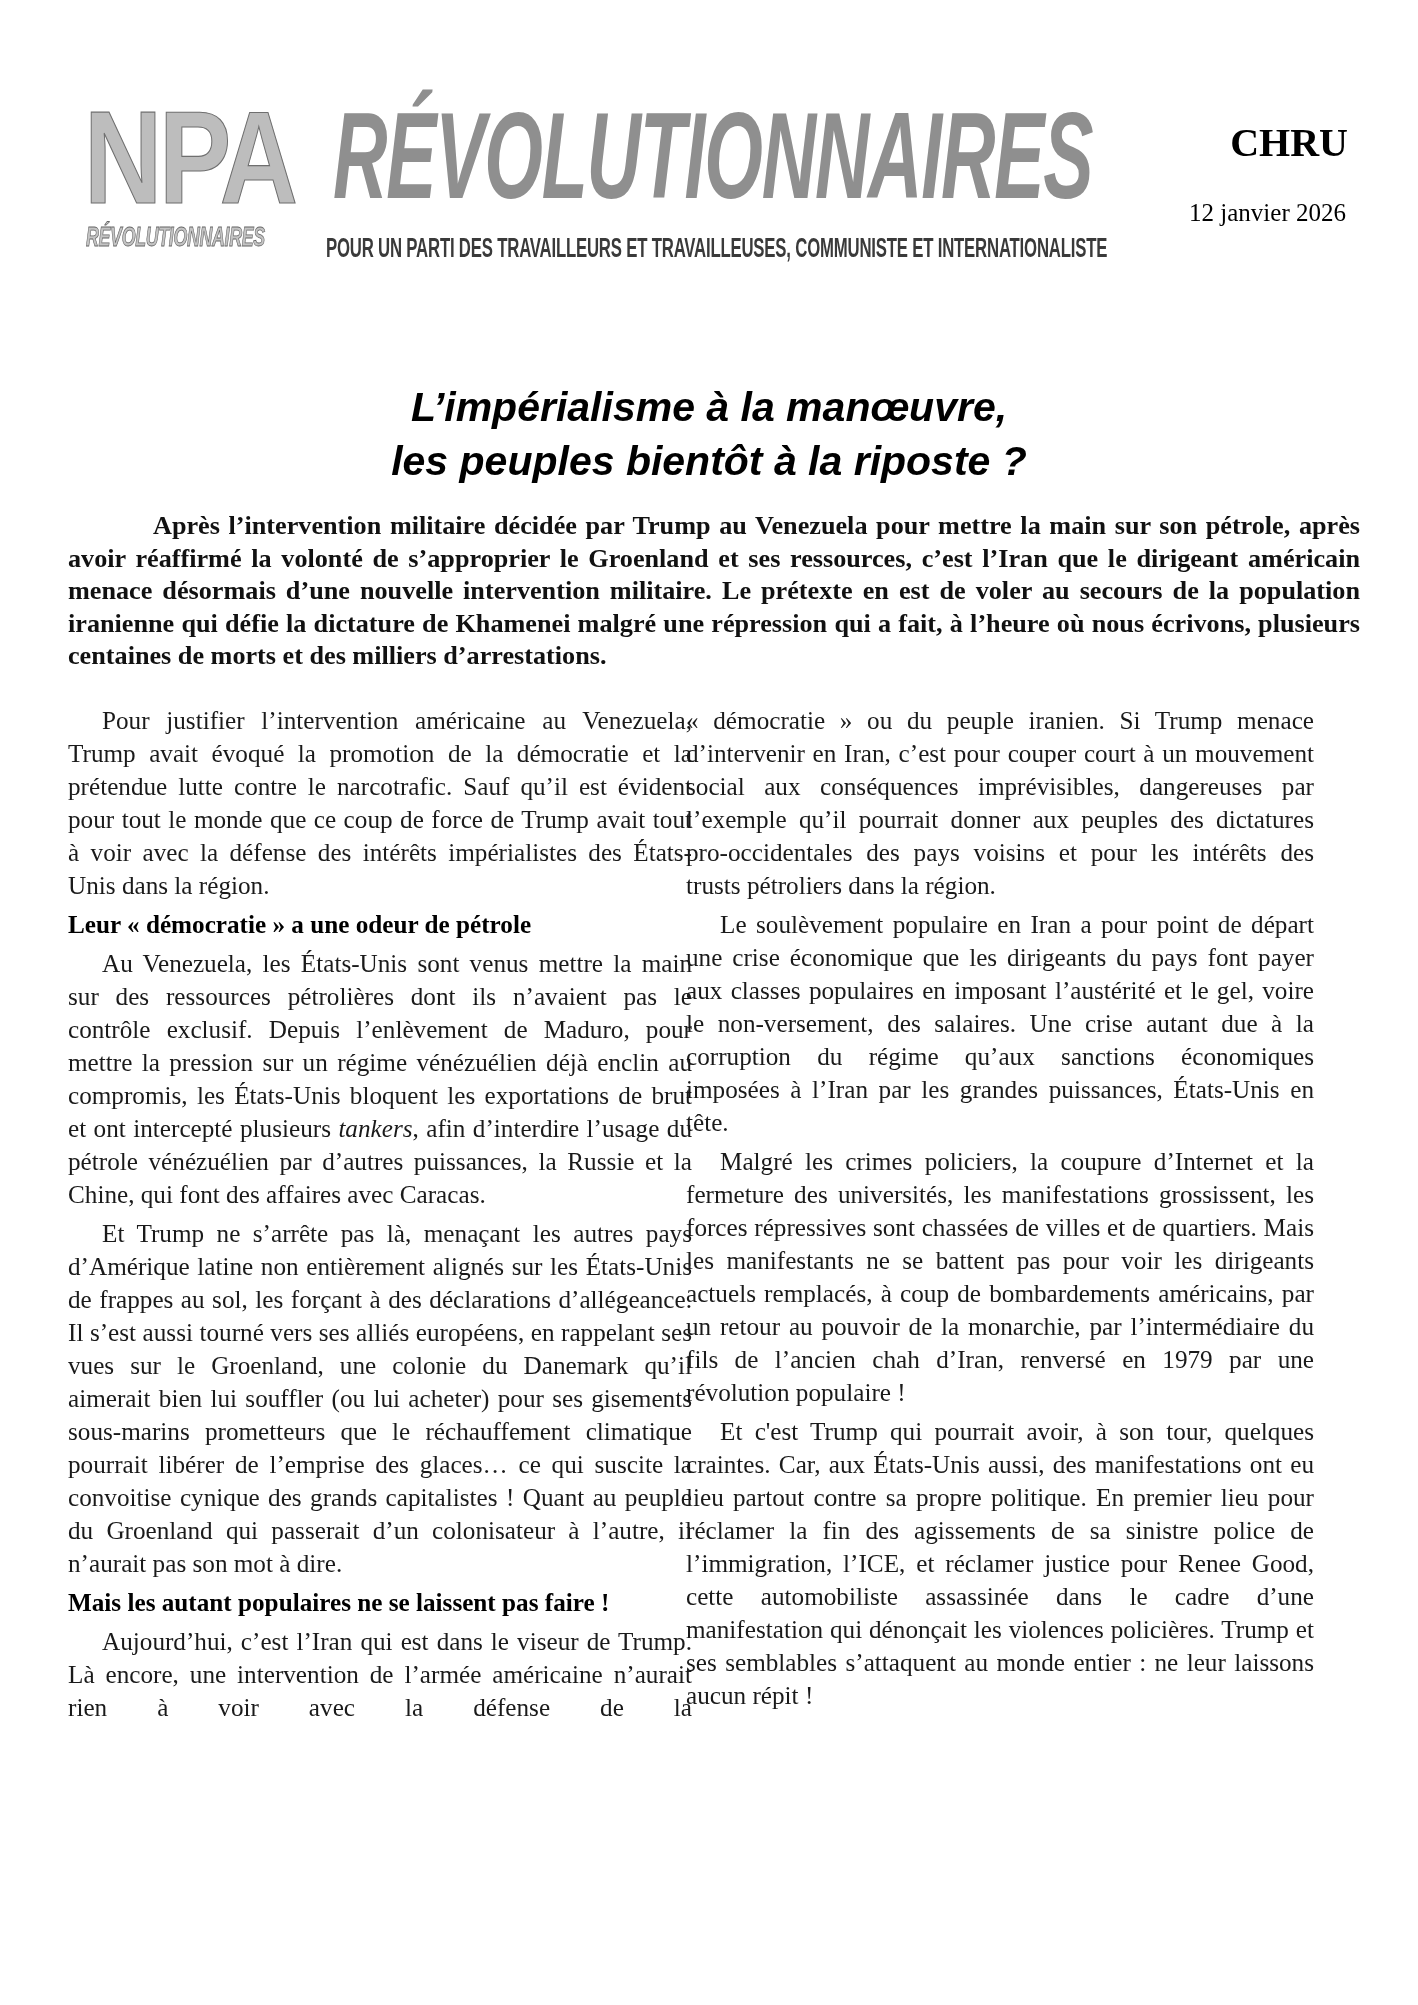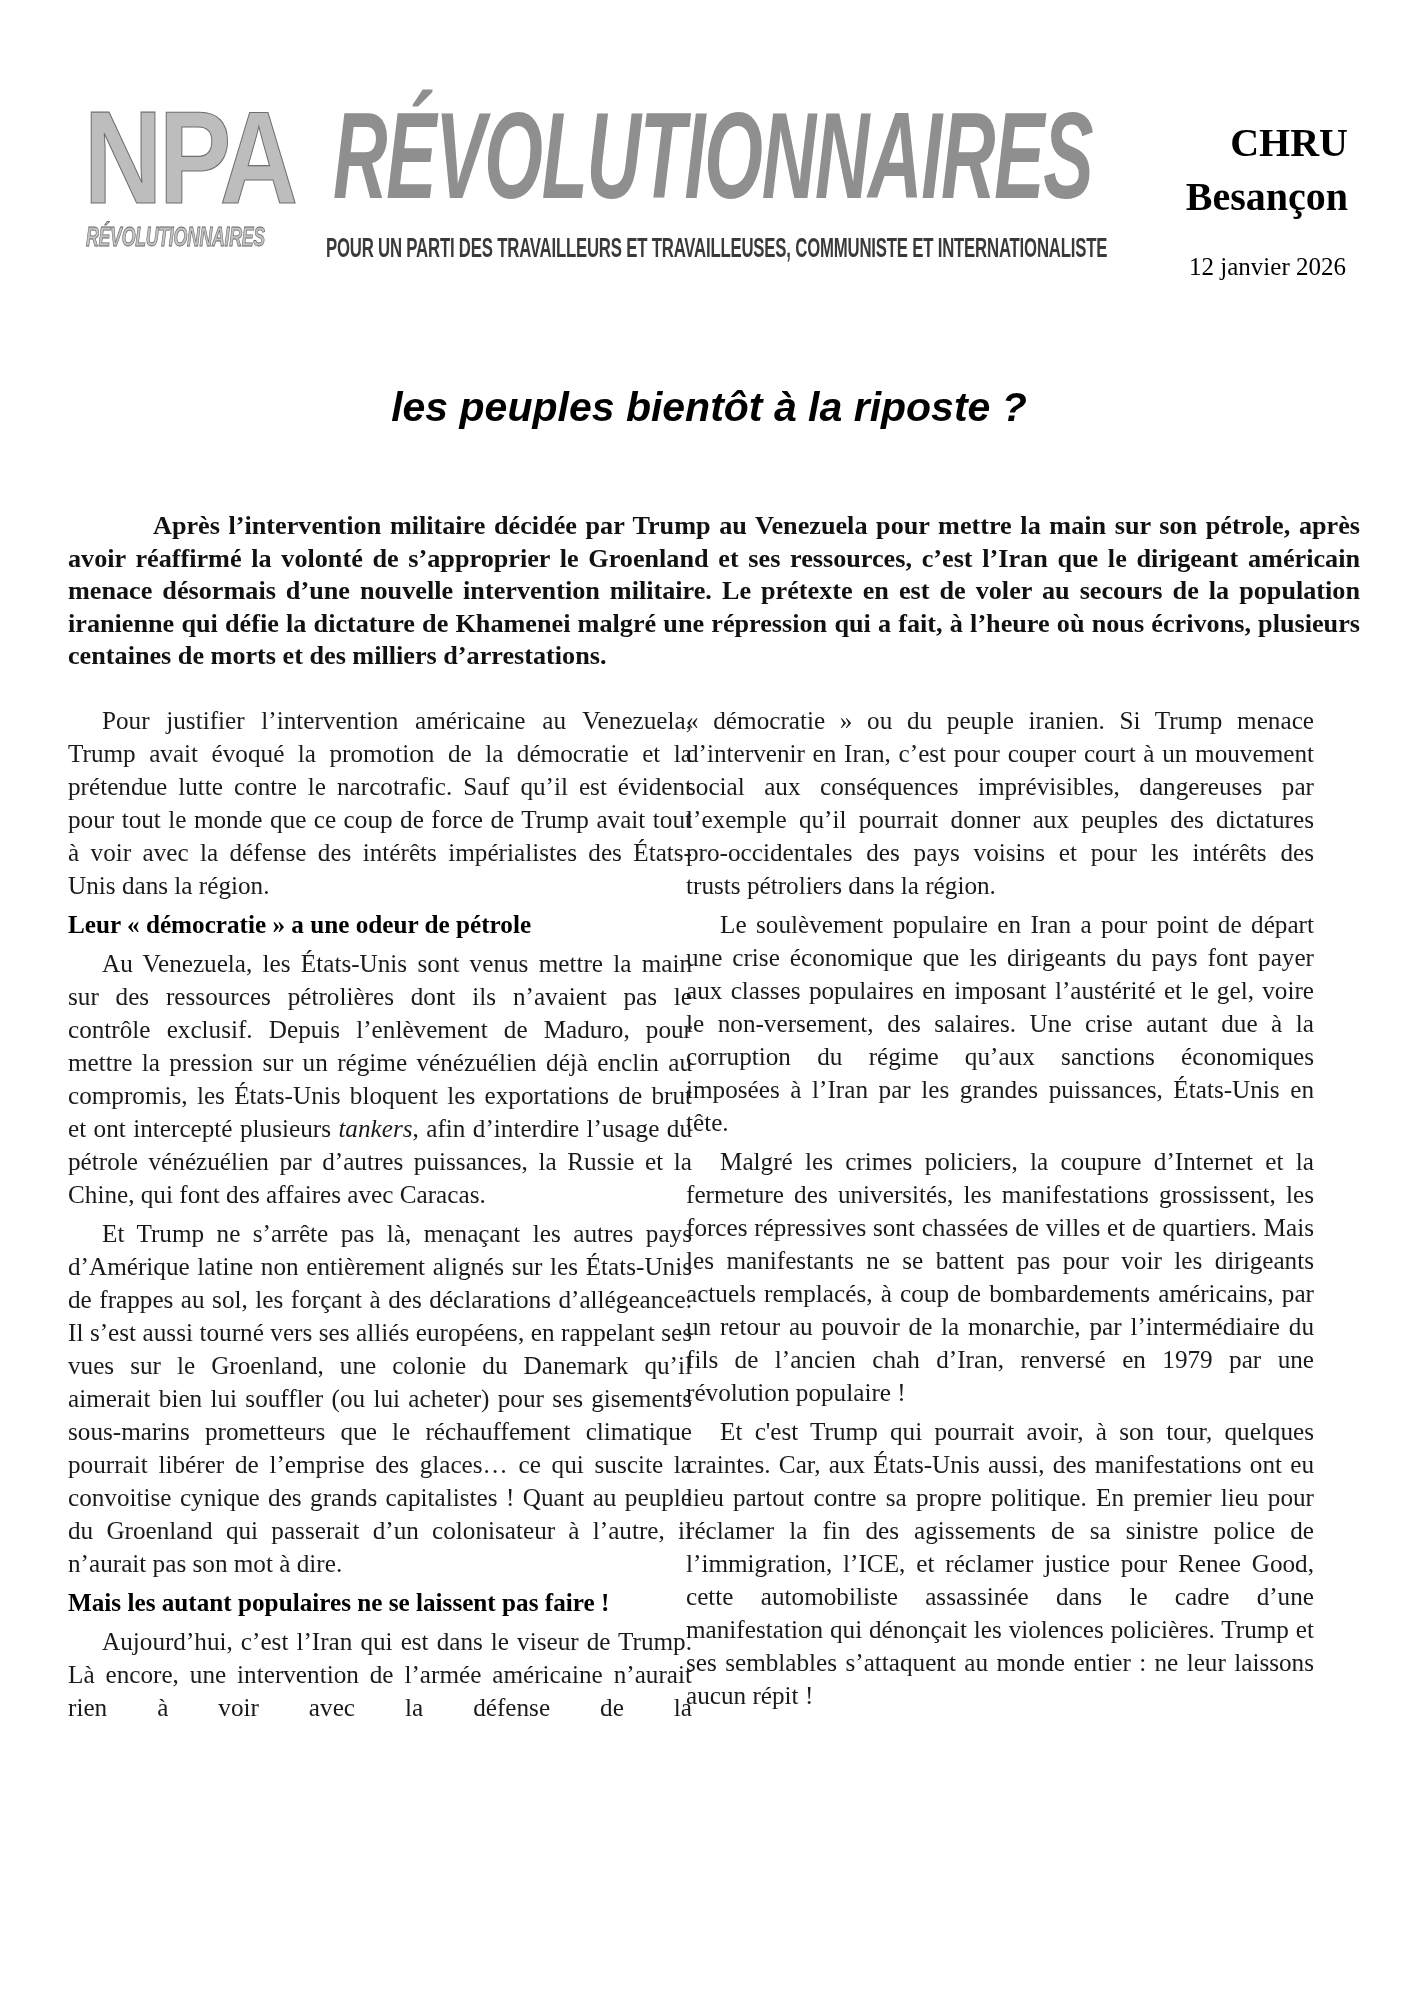--- a/index.html
+++ b/index.html
@@ -89,26 +89,26 @@
 <body>
 
 <header>
   <div class="abs npa-logo">NPA</div>
   <div class="abs npa-sub">RÉVOLUTIONNAIRES</div>
   <div class="abs masthead-title">RÉVOLUTIONNAIRES</div>
   <div class="abs masthead-tagline">POUR UN PARTI DES TRAVAILLEURS ET TRAVAILLEUSES, COMMUNISTE ET INTERNATIONALISTE</div>
 
   <div class="abs site-block">
     <div class="site-name">CHRU</div>
-    <div class="site-name">Besançon</div>
     <div class="issue-date">12 janvier 2026</div>
   </div>
 </header>
 
 <h1 class="abs article-title" style="margin:0;">
+  <span>L’impérialisme à la manœuvre,</span>
   <span>les peuples bientôt à la riposte ?</span>
 </h1>
 
 <p class="abs lead">Après l’intervention militaire décidée par Trump au Venezuela pour mettre la main sur son pétrole, après avoir réaffirmé la volonté de s’approprier le Groenland et ses ressources, c’est l’Iran que le dirigeant américain menace désormais d’une nouvelle intervention militaire. Le prétexte en est de voler au secours de la population iranienne qui défie la dictature de Khamenei malgré une répression qui a fait, à l’heure où nous écrivons, plusieurs centaines de morts et des milliers d’arrestations.</p>
 
 <div class="abs col col-left">
   <p>Pour justifier l’intervention américaine au Venezuela, Trump avait évoqué la promotion de la démocratie et la prétendue lutte contre le narcotrafic. Sauf qu’il est évident pour tout le monde que ce coup de force de Trump avait tout à voir avec la défense des intérêts impérialistes des États-Unis dans la région.</p>
   <h2>Leur « démocratie » a une odeur de pétrole</h2>
   <p><span>Au Venezuela, les États-Unis sont venus mettre la main sur des ressources pétrolières dont ils n’avaient pas le contrôle exclusif. Depuis l’enlèvement de Maduro, pour mettre la pression sur un régime vénézuélien déjà enclin au compromis, les États-Unis bloquent les exportations de brut et ont intercepté plusieurs </span><em>tankers</em><span>, afin d’interdire l’usage du pétrole vénézuélien par d’autres puissances, la Russie et la Chine, qui font des affaires avec Caracas.</span></p>
   <p>Et Trump ne s’arrête pas là, menaçant les autres pays d’Amérique latine non entièrement alignés sur les États-Unis de frappes au sol, les forçant à des déclarations d’allégeance. Il s’est aussi tourné vers ses alliés européens, en rappelant ses vues sur le Groenland, une colonie du Danemark qu’il aimerait bien lui souffler (ou lui acheter) pour ses gisements sous-marins prometteurs que le réchauffement climatique pourrait libérer de l’emprise des glaces… ce qui suscite la convoitise cynique des grands capitalistes ! Quant au peuple du Groenland qui passerait d’un colonisateur à l’autre, il n’aurait pas son mot à dire.</p>

